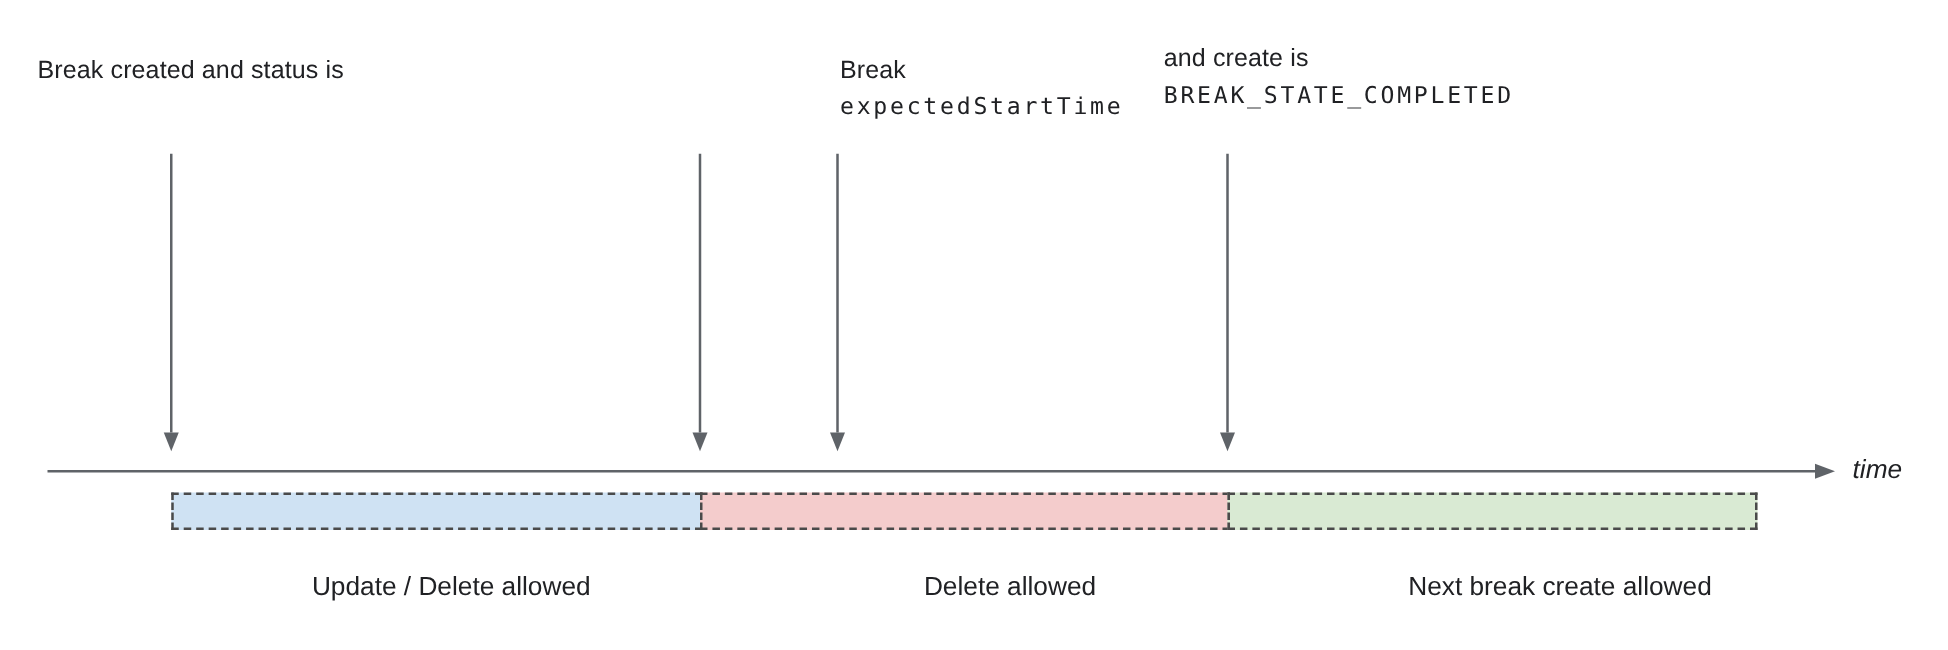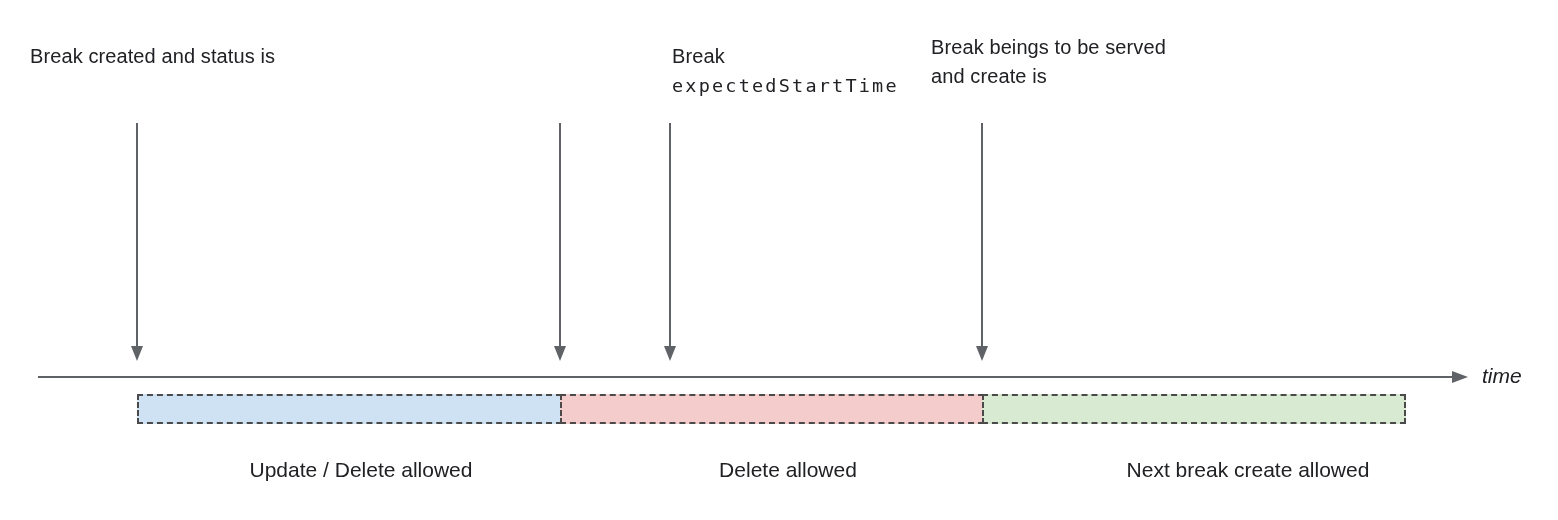--- a/index.html
+++ b/index.html
@@ -37,38 +37,38 @@
                border-left:16px solid #5f6368; }
   .axis-label { position:absolute; left:1482px; top:364px; font-size:21px;font-style:italic; }
   
   .segment { position:absolute; top:394px; height:30px; border:2px dashed #4a4a4a; }
   .segment-1 { left:137px; width:425px; }
   .segment-2 { left:560px; width:424px; }
   .segment-3 { left:982px; width:424px; }
   
   .seg-label { position:absolute; top:458px; font-size:21px; transform:translateX(-50%); white-space:nowrap;margin-left:33px; }
   .seg-label-1 { left:328px; }
-  .seg-label-2 { left:755px; }
+  .seg-label-2 { left:775px; }
   .seg-label-3 { left:1215px; }
 </style>
 </head>
 <body>
 
 <div class="canvas">
 
   <div class="annot annot-1">
     <div>Break created and status is</div>
   </div>
   <div class="annot annot-3">
     <div>Break</div>
     <div class="code">expectedStartTime</div>
   </div>
   <div class="annot annot-4">
-    <div>Break beings to be served</div>
     <div>and create is</div>
+    <div class="code">BREAK_STATE_COMPLETED</div>
   </div>
 
   <div class="v-arrow v-arrow-1">
     <div class="shaft"></div>
     <div class="head"></div>
   </div>
   <div class="v-arrow v-arrow-2">
     <div class="shaft"></div>
     <div class="head"></div>
   </div>

